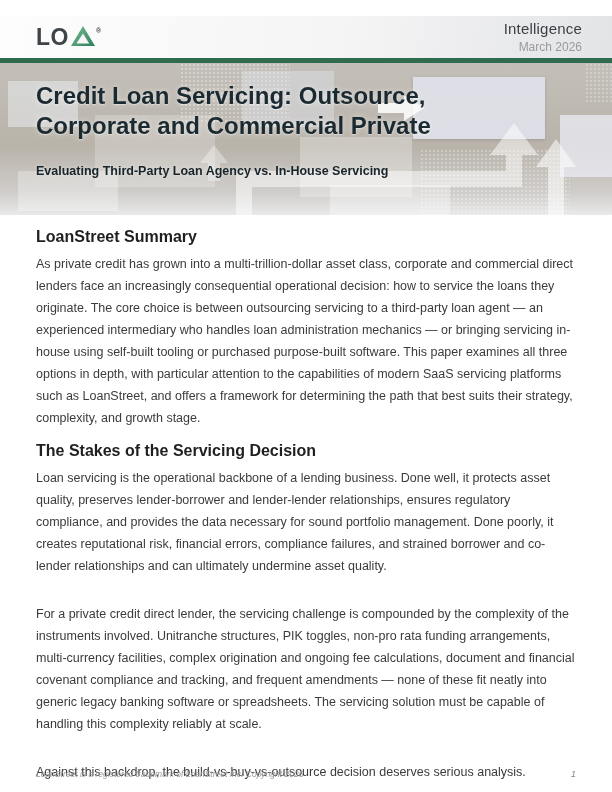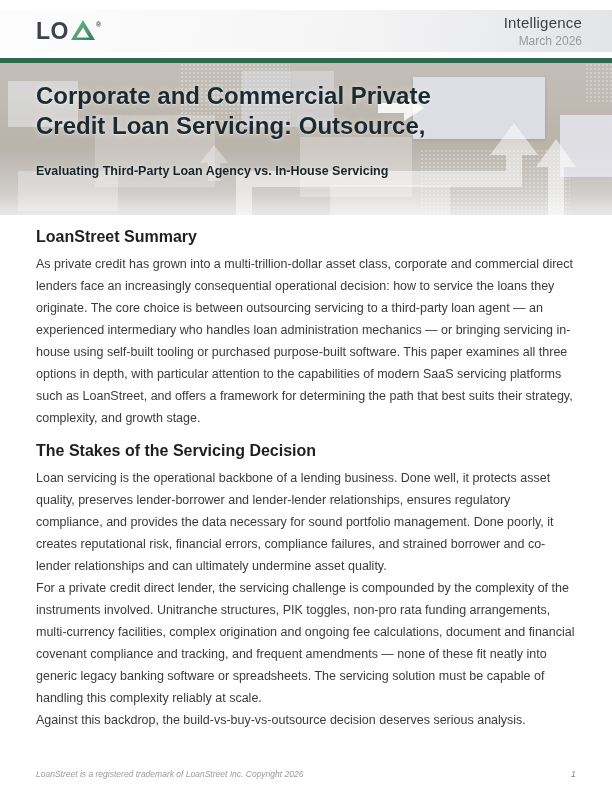--- a/index.html
+++ b/index.html
@@ -5,21 +5,21 @@
   * { margin:0; padding:0; box-sizing:border-box; }
   html,body { background:#fff; }
   .page {
     position:relative; width:612px; height:792px; margin:0 auto;
     background:#ffffff; overflow:hidden;
     font-family:"Liberation Sans", sans-serif;
     color:#3b3b3b;
   }
   
   .header {
-    position:absolute; left:0; top:10px; width:612px; height:42px;
+    position:absolute; left:0; top:16px; width:612px; height:42px;
     background:linear-gradient(100deg, #fdfdfd 0%, #f5f5f6 55%, #e3e4e6 100%);
     display:flex; align-items:center; justify-content:space-between;
     padding:0 30px 0 36px;
   }
   .logo { display:flex; align-items:flex-start; line-height:1; }
   .logo-text {
     font-size:23px; font-weight:700; color:#3f4449; letter-spacing:0.5px;
   }
   .logo-tri { width:24px; height:20px; margin:0 1px 0 2px; display:inline-block; }
   .logo-reg { font-size:7px; color:#3f4449; font-weight:700; margin-top:1px; }
@@ -45,21 +45,21 @@
     text-shadow:0 0 6px rgba(255,255,255,0.55), 0 1px 1px rgba(255,255,255,0.4);
   }
   .banner-subtitle {
     margin-top:23px; font-size:12.5px; font-weight:700; color:#17242b;
     text-shadow:0 0 4px rgba(255,255,255,0.5);
   }
   
   .content { position:absolute; left:36px; top:215px; width:540px; }
   .h2 { font-size:16px; font-weight:700; color:#1f1f1f; margin:13px 0 7px; }
   .content p { font-size:12.5px; line-height:22px; color:#3b3b3b; }
-  .content p + p { }
+  .content p + p { margin-top:26px; }
   
   .footer {
     position:absolute; left:36px; right:36px; bottom:13px;
     display:flex; justify-content:space-between; align-items:flex-end;font-style:italic;
   }
   .footer-trademark { font-size:8.5px; color:#9b9b9b; }
   .footer-page { font-size:9.5px; color:#8a8a8a; }
 </style>
 </head>
 <body>
@@ -103,22 +103,22 @@
     <div class="shape" style="left:330px;top:122px;width:120px;height:36px;background:rgba(255,255,255,0.35)"></div>
     <div class="shape" style="left:18px;top:108px;width:100px;height:40px;background:rgba(255,255,255,0.3)"></div>
     <svg class="banner-art" width="612" height="152" viewBox="0 0 612 152">
       <path d="M378 40 L404 40 L404 32 L424 45 L404 58 L404 50 L378 50 Z" fill="rgba(255,255,255,0.85)"></path>
       <path d="M236 152 L236 108 L506 108 L506 92 L490 92 L514 60 L538 92 L522 92 L522 124 L252 124 L252 152 Z" fill="rgba(255,255,255,0.5)"></path>
       <path d="M548 152 L548 104 L536 104 L556 76 L576 104 L564 104 L564 152 Z" fill="rgba(255,255,255,0.55)"></path>
       <path d="M208 118 L208 100 L200 100 L214 82 L228 100 L220 100 L220 118 Z" fill="rgba(255,255,255,0.35)"></path>
     </svg>
     <div class="banner-text">
       <div class="banner-title">
+        <div>Credit Loan Servicing: Outsource,</div>
         <div>Corporate and Commercial Private</div>
-        <div>Credit Loan Servicing: Outsource,</div>
       </div>
       <div class="banner-subtitle">Evaluating Third-Party Loan Agency vs. In-House Servicing</div>
     </div>
   </div>
 
   <div class="content">
     <div class="h2">LoanStreet Summary</div>
     <p>As private credit has grown into a multi-trillion-dollar asset class, corporate and commercial direct lenders face an increasingly consequential operational decision: how to service the loans they originate. The core choice is between outsourcing servicing to a third-party loan agent — an experienced intermediary who handles loan administration mechanics — or bringing servicing in-house using self-built tooling or purchased purpose-built software. This paper examines all three options in depth, with particular attention to the capabilities of modern SaaS servicing platforms such as LoanStreet, and offers a framework for determining the path that best suits their strategy, complexity, and growth stage.</p>
 
     <div class="h2">The Stakes of the Servicing Decision</div>

